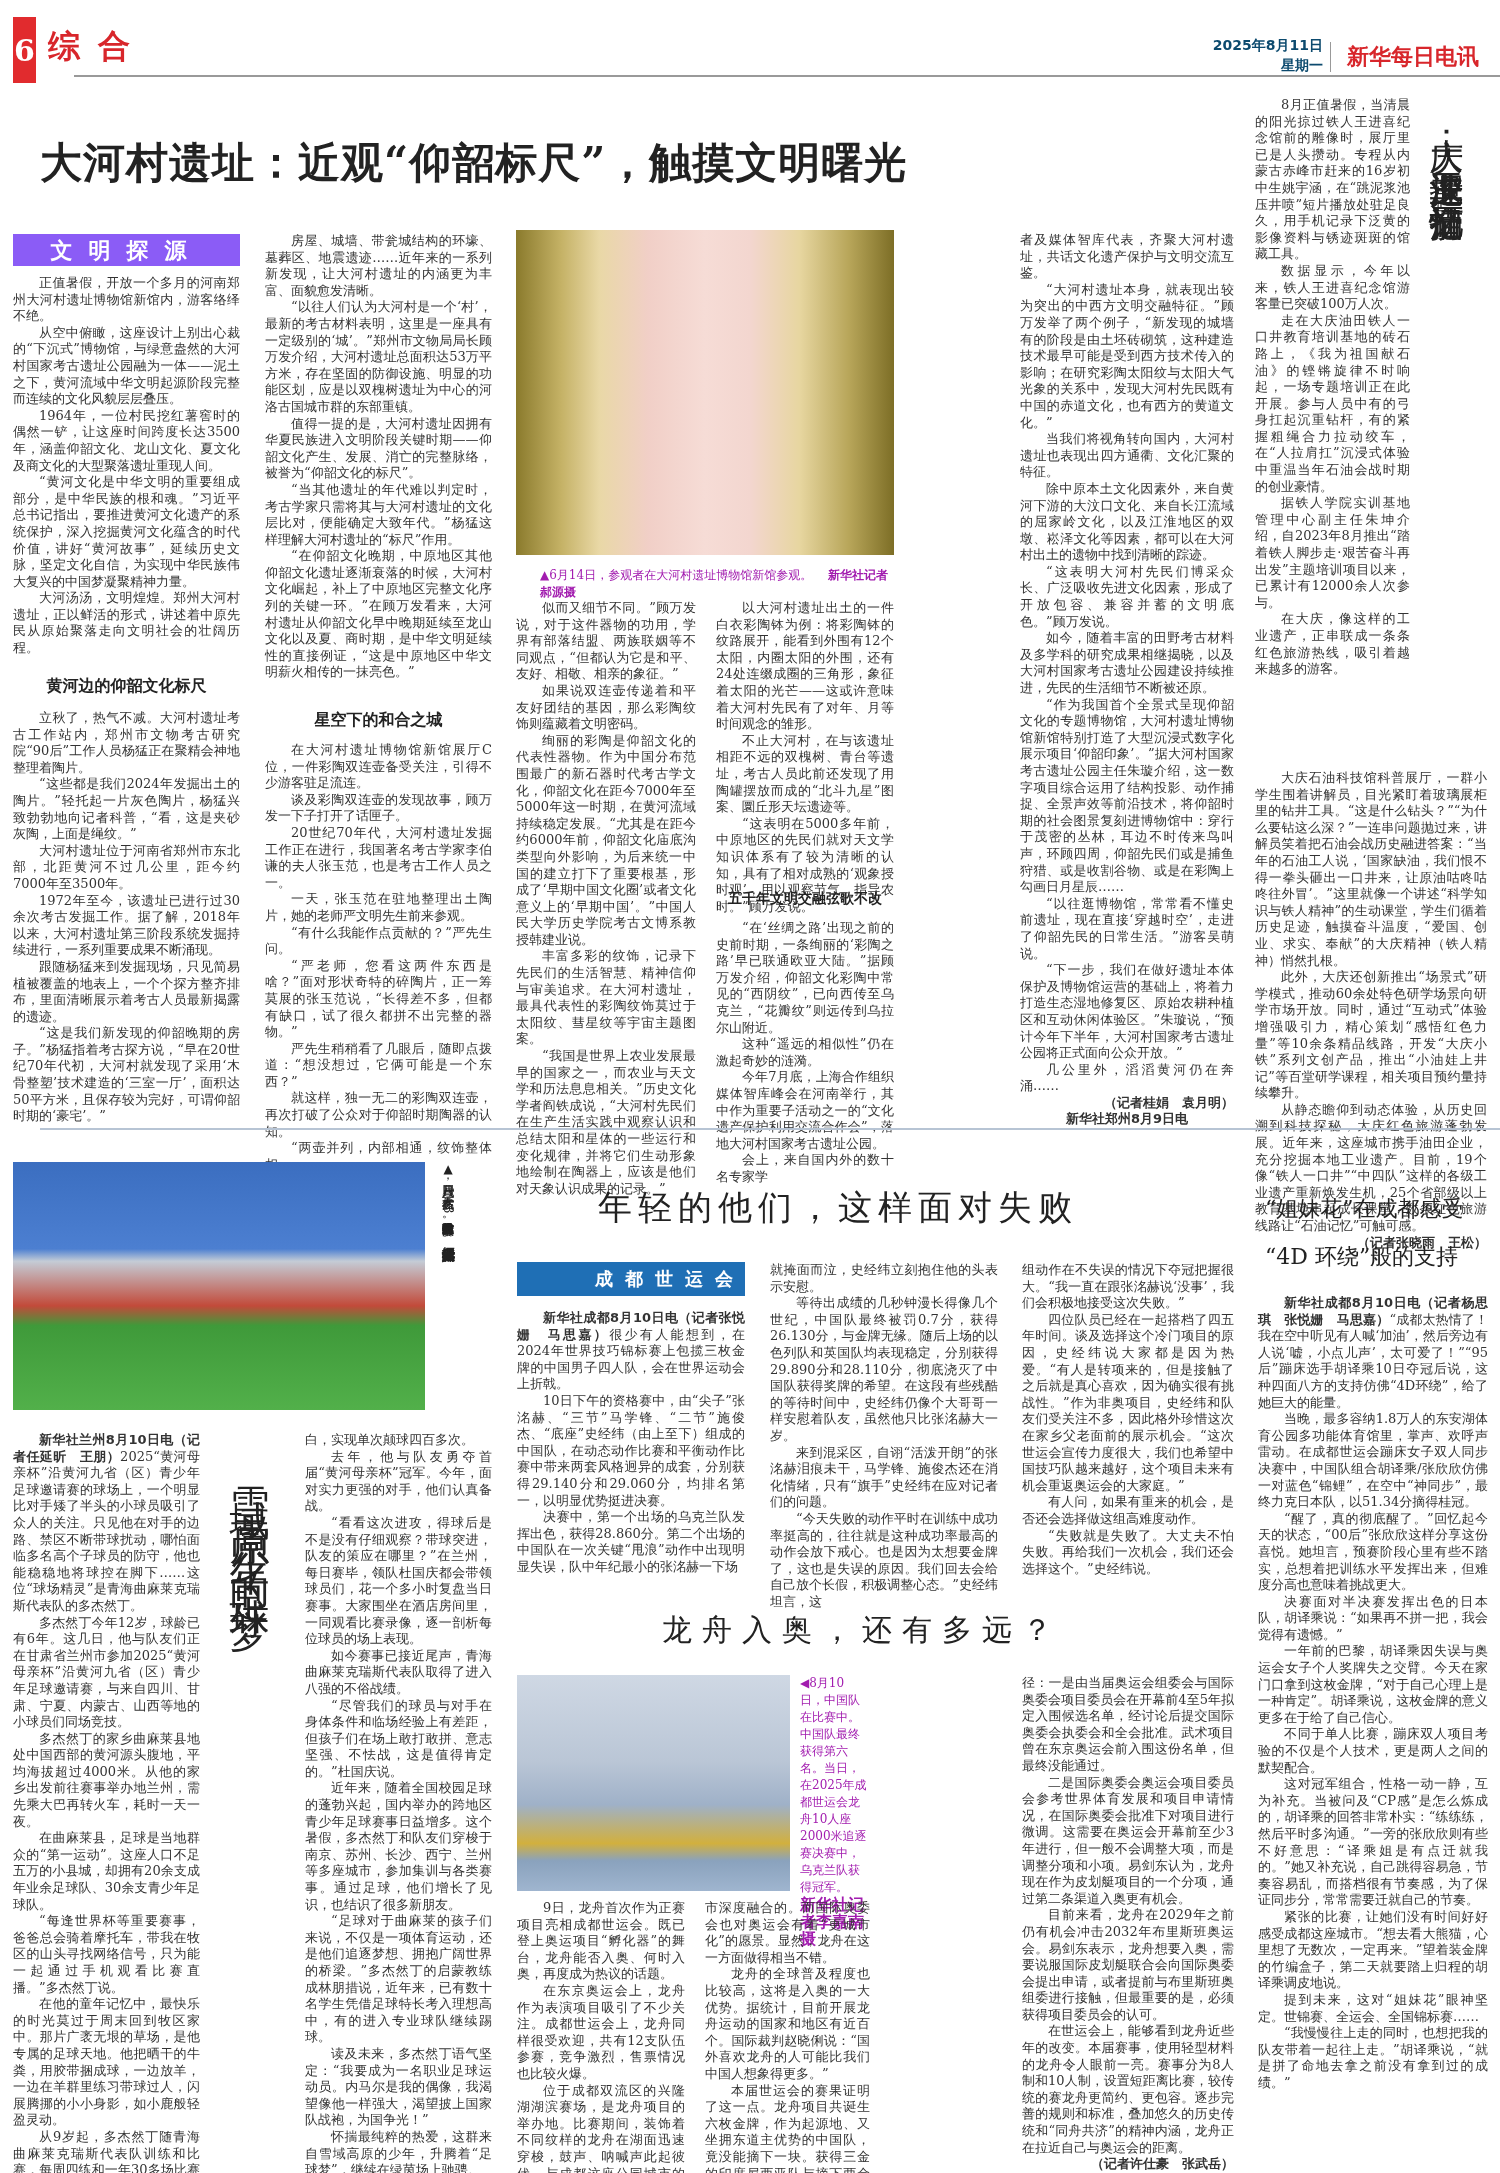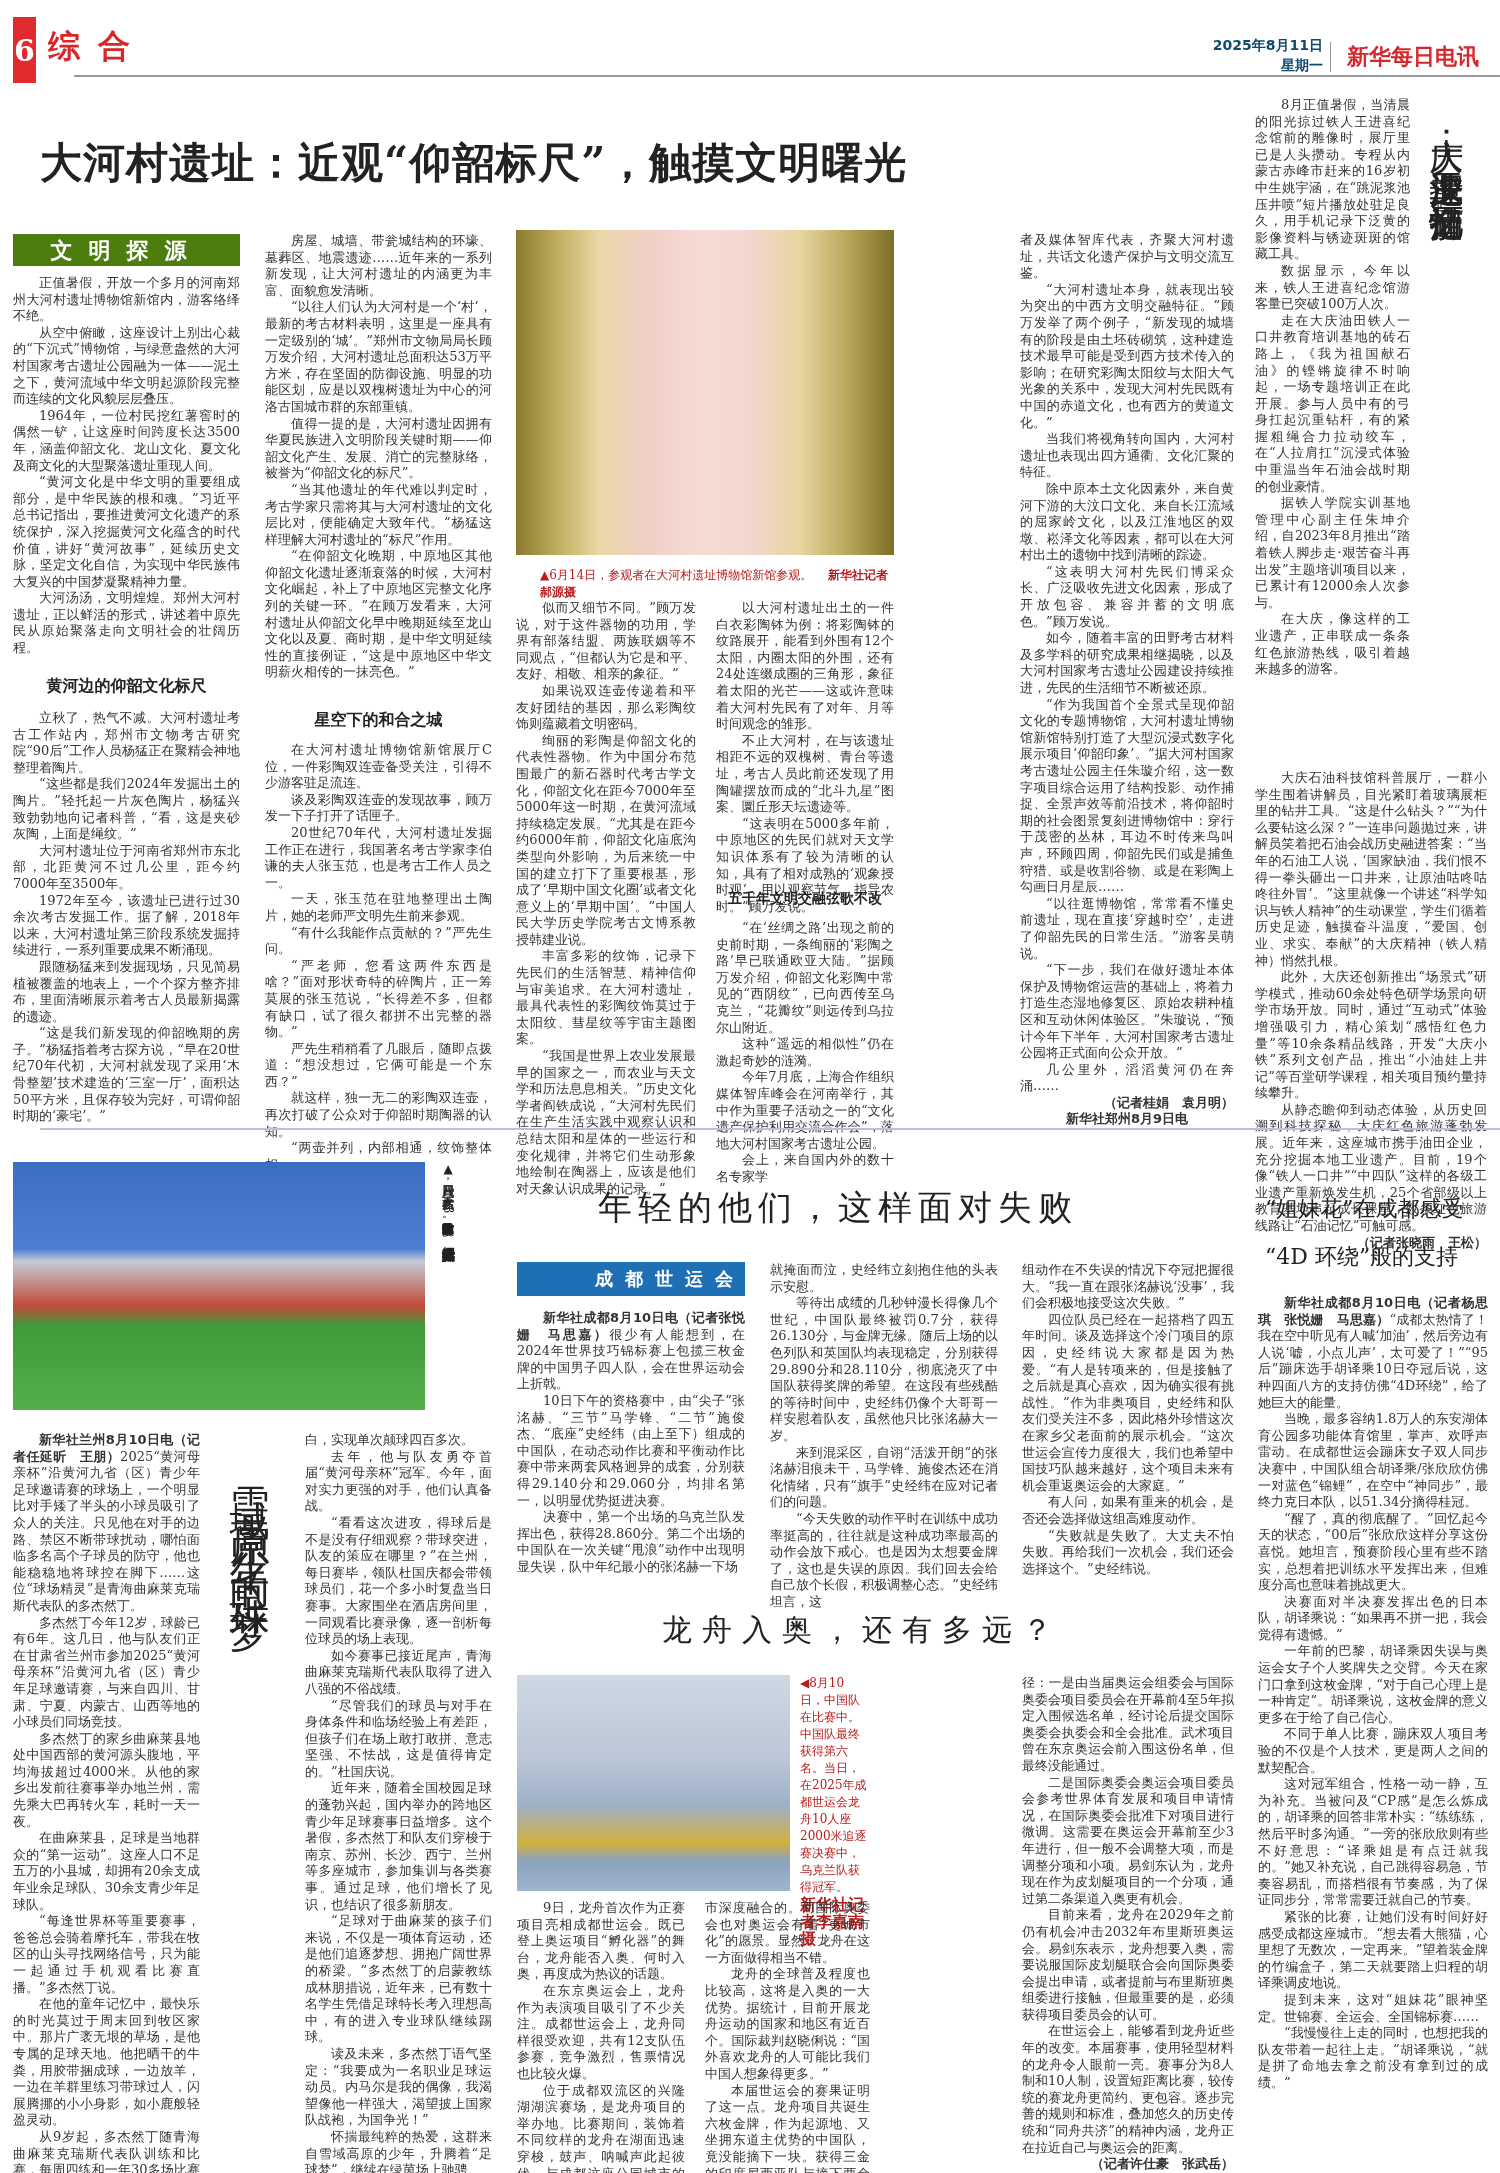--- a/index.html
+++ b/index.html
@@ -6,24 +6,24 @@
 body{width:1500px;height:2173px;background:#fff;font-family:"DejaVu Serif","Liberation Serif",serif;color:#2a2a2a;position:relative;overflow:hidden}
 .abs{position:absolute}
 .txt{font-size:13px;line-height:16.6px;text-align:justify;color:#333}
 .txt p{text-indent:2em}
 .masthead-num{left:13px;top:17px;width:23px;height:66px;background:#e12b2e;color:#fff;font-family:"DejaVu Serif",serif;font-weight:bold;font-size:30px;display:flex;align-items:center;justify-content:center}
 .masthead-sec{left:30px;top:30px;color:#d8262b;font-size:32px;font-weight:bold;letter-spacing:18px;font-family:"DejaVu Serif",serif}
 .headrule{left:74px;top:75px;width:1426px;height:2px;background:#999}
 .date{left:1203px;top:35px;font-size:14px;font-family:"DejaVu Sans",sans-serif;font-weight:bold;color:#0c4a6e;text-align:right;width:120px;line-height:20px}
 .brand{left:1330px;top:42px;font-size:22px;font-weight:bold;color:#d8262b;font-family:"DejaVu Serif",serif;border-left:1px solid #999;padding-left:16px}
 .h1{font-family:"DejaVu Serif",serif;font-weight:bold;color:#222}
-.redbanner{background:#4d7c0f;color:#fff;font-family:"DejaVu Sans",sans-serif;font-weight:bold;font-size:22px;letter-spacing:16px;text-align:center;line-height:34px}
+.redbanner{background:#8b5cf6;color:#fff;font-family:"DejaVu Sans",sans-serif;font-weight:bold;font-size:22px;letter-spacing:16px;text-align:center;line-height:34px}
 .bluebanner{background:#1f6fb5;color:#fff;font-family:"DejaVu Sans",sans-serif;font-weight:bold;font-size:18px;letter-spacing:12px;text-align:right;line-height:34px}
 .subhead{font-family:"DejaVu Sans",sans-serif;font-weight:bold;font-size:16px;text-align:center;color:#222}
-.caption{font-size:12px;color:#b91c1c}
+.caption{font-size:12px;color:#a21caf}
 .byline{font-family:"DejaVu Sans",sans-serif;font-weight:bold;font-size:13px}
 .vert{writing-mode:vertical-rl;font-family:"DejaVu Serif",serif;color:#222}
 .hr{height:2px;background:#b7c4d4}
 .photo1{background:linear-gradient(90deg,#8a7a2c 0%,#c5b266 12%,#e9d8a6 22%,#f1cfc7 35%,#f6dcd6 50%,#f3d6cf 62%,#e7d6a0 75%,#b8a65a 88%,#7d6e26 100%)}
 .photo2{background:linear-gradient(180deg,#3b6ec0 0%,#4c7fd1 35%,#c4ccd6 40%,#c24a3a 58%,#3f9a3a 66%,#52b04a 100%)}
 .photo3{background:linear-gradient(180deg,#cfd8e4 0%,#bac6d6 40%,#9fb1c8 60%,#d2b03e 78%,#8aa2bd 86%,#9fb5cf 100%)}
 </style>
 </head>
 <body>
 

